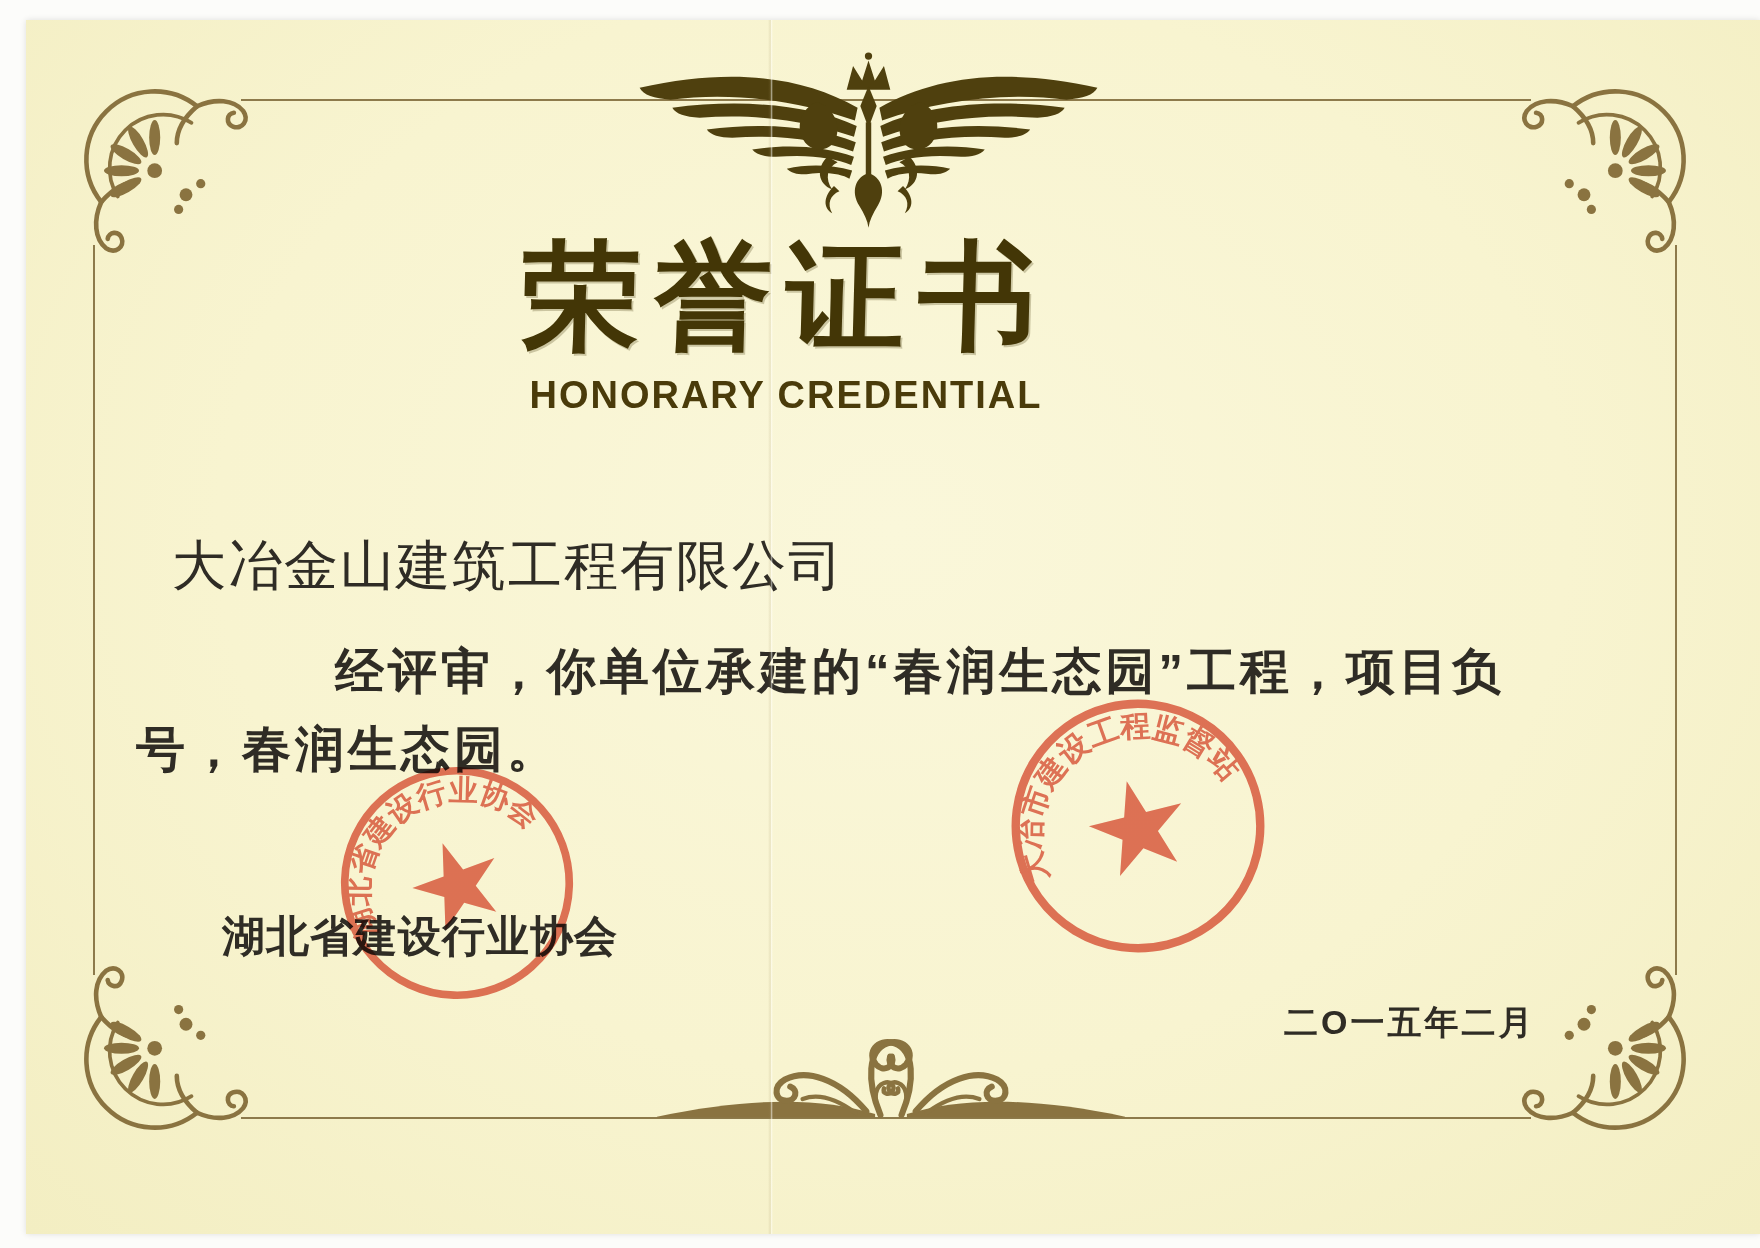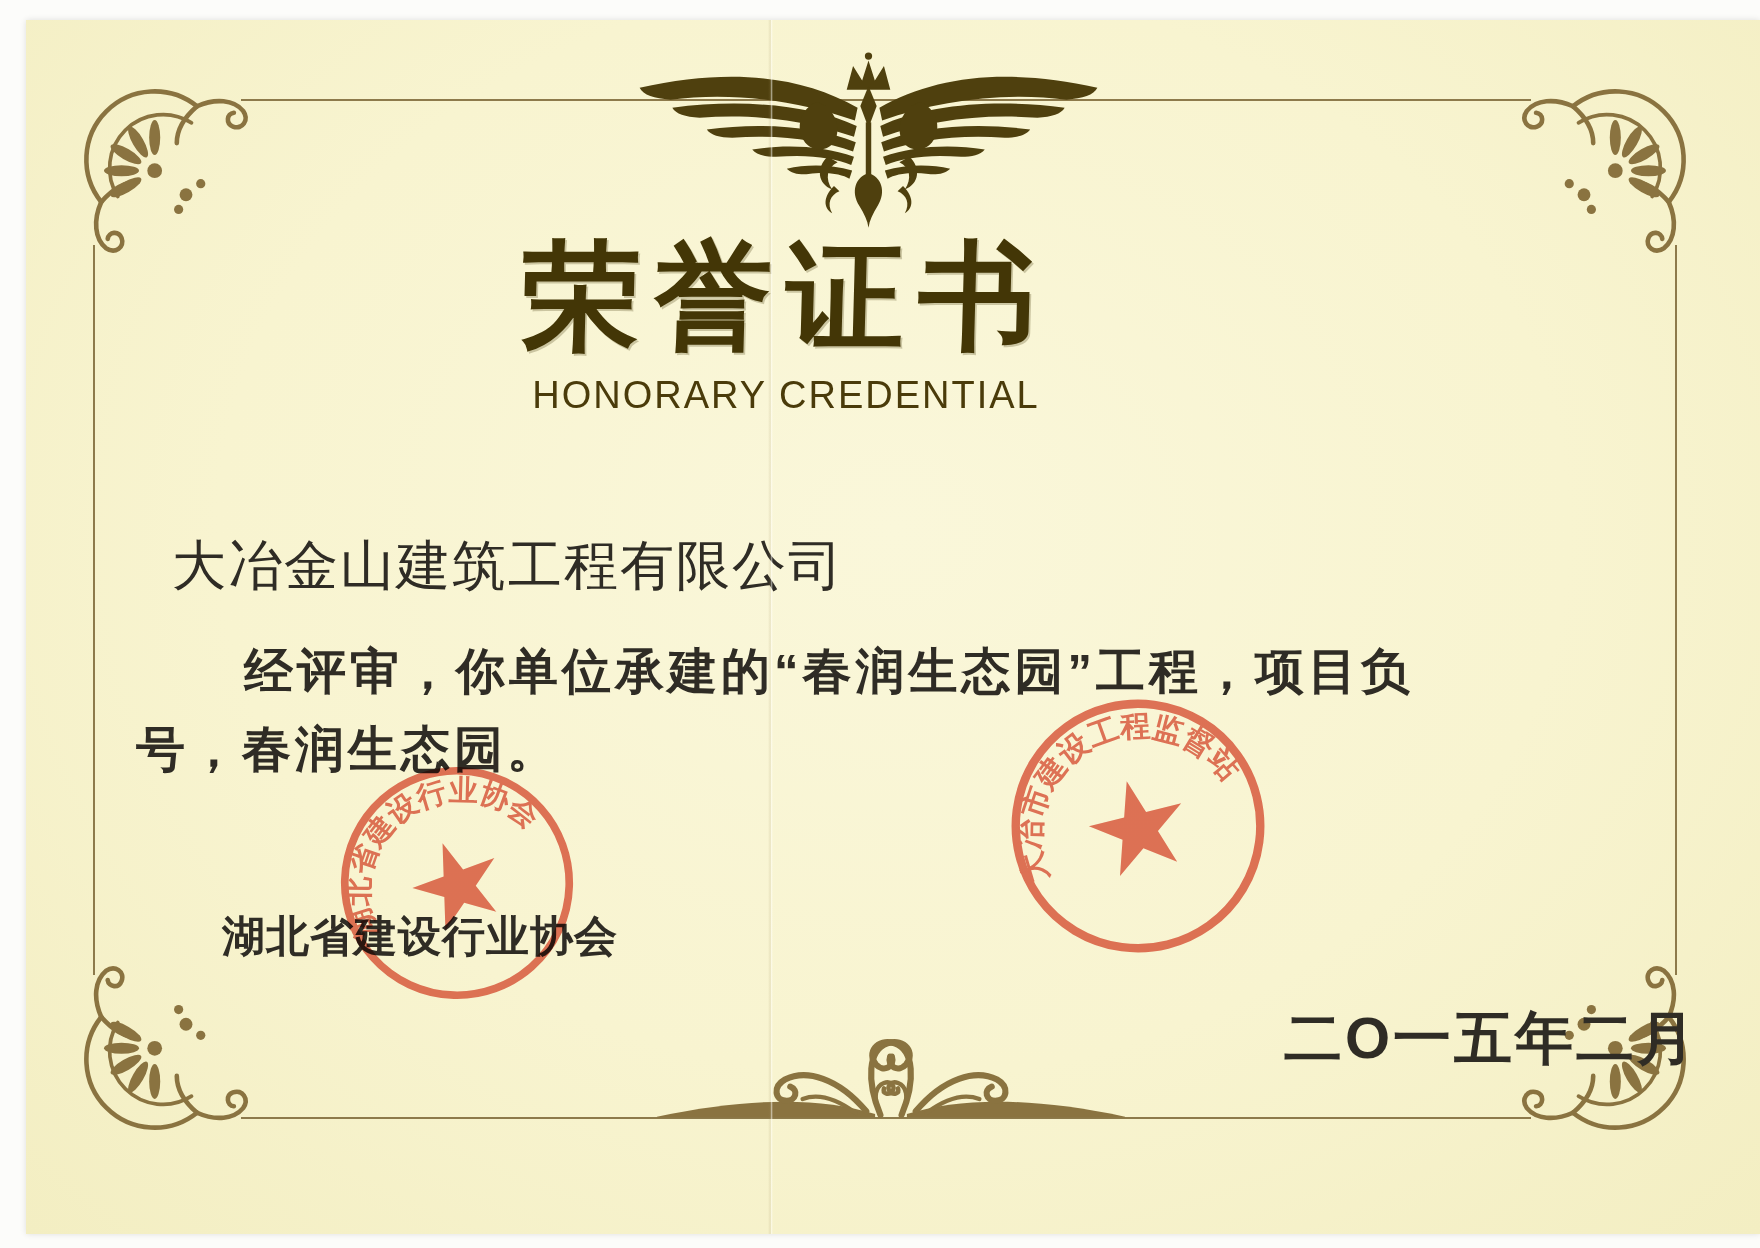--- a/index.html
+++ b/index.html
@@ -30,38 +30,38 @@
   .emblem{position:absolute;left:570px;top:28px;width:545px;height:185px;}
   .title{
     position:absolute;left:360px;top:205px;width:800px;text-align:center;
     font-family:"DejaVu Serif",serif;font-weight:bold;font-size:118px;line-height:1.2;
     letter-spacing:14px;color:#433606;
     text-shadow:2px 2px 0 rgba(67,54,6,.25);
     transform:skewX(-1.5deg);
   }
   .subtitle{
     position:absolute;left:360px;top:354px;width:800px;text-align:center;
-    font-weight:normal;font-size:38px;letter-spacing:2px;color:#4a3b0a;
+    font-weight:bold;font-size:38px;letter-spacing:2px;color:#4a3b0a;
   }
   .recipient{
     position:absolute;left:146px;top:510px;
     font-weight:normal;font-size:54px;letter-spacing:2px;color:#2f2c25;white-space:nowrap;
   }
   .bodytext{
     position:absolute;left:110px;top:612px;width:1460px;
     font-weight:bold;font-size:49px;line-height:78px;letter-spacing:4px;color:#2f2c25;
   }
   .body-line{white-space:nowrap;}
-  .body-line.indent{padding-left:108px;}
+  .body-line.indent{padding-left:108px;text-align:center;}
   .issuer{position:absolute;font-weight:bold;color:#2f2c25;white-space:nowrap;}
   .issuer-left{left:196px;top:888px;font-size:43px;letter-spacing:1px;}
   .issuer-right{left:1068px;top:892px;font-size:44px;letter-spacing:1px;}
   .date{
     position:absolute;left:1258px;top:980px;
-    font-weight:bold;font-size:58px;letter-spacing:3px;color:#2f2c25;white-space:nowrap;
+    font-weight:bold;font-size:34px;letter-spacing:3px;color:#2f2c25;white-space:nowrap;
   }
   .stamp{position:absolute;color:#dd5743;opacity:.82;mix-blend-mode:multiply;}
   .stamp-left{left:308px;top:740px;width:246px;height:246px;transform:rotate(-20deg);}
   .stamp-right{left:978px;top:672px;width:268px;height:268px;transform:rotate(-14deg);}
   .bottom-orn{position:absolute;left:585px;top:1003px;width:560px;height:106px;}
   .defs-hidden{position:absolute;width:0;height:0;overflow:hidden;}
 </style>
 </head>
 <body>
 

